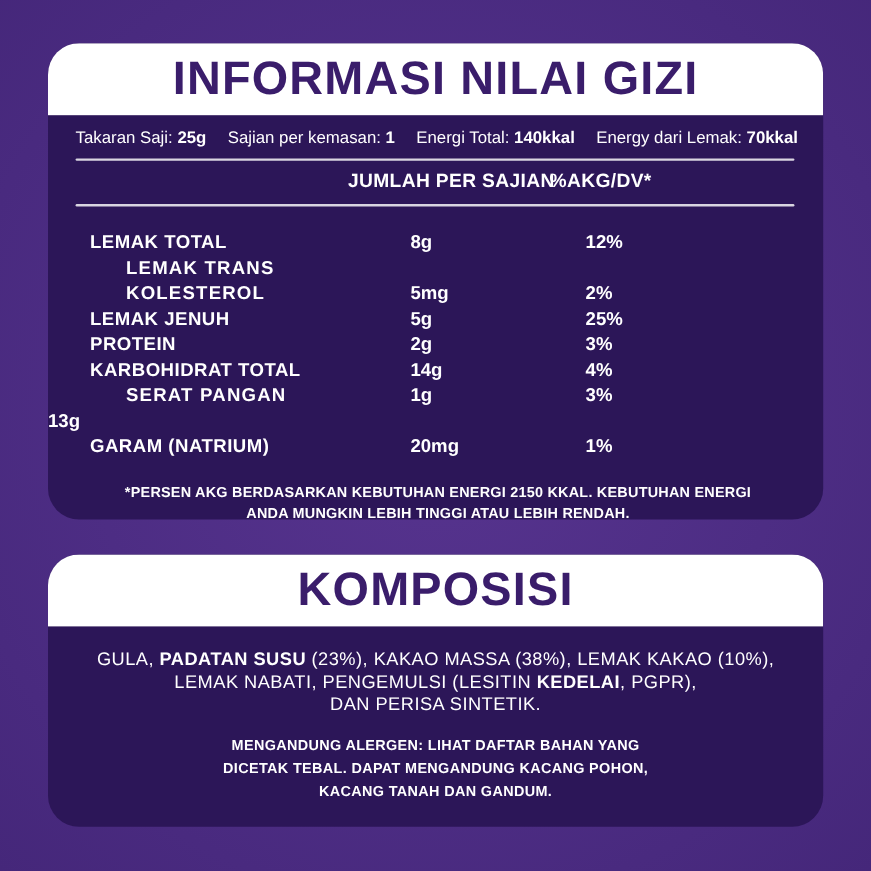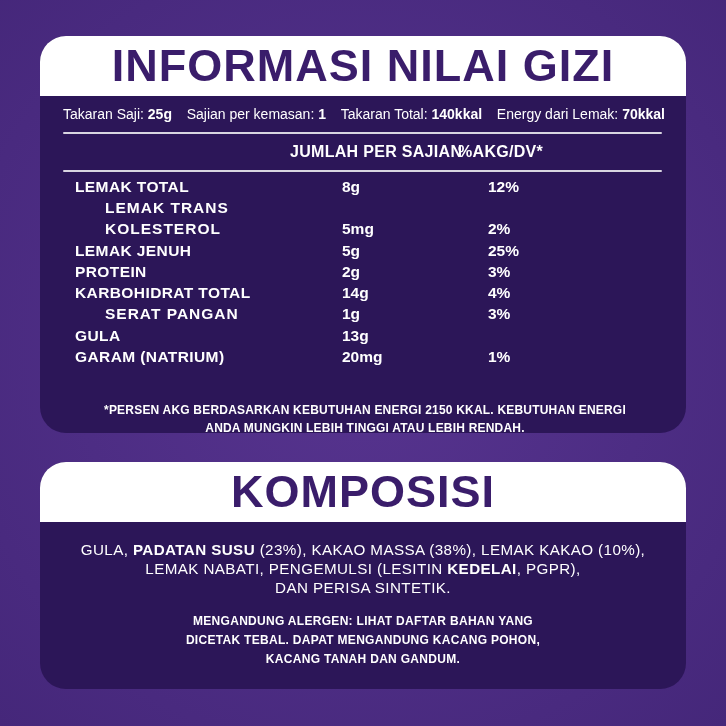--- a/index.html
+++ b/index.html
@@ -13,40 +13,40 @@
     position:absolute;left:40px;width:646px;background:#2c1658;
     border-radius:26px;overflow:hidden;color:#ffffff;
   }
   .card-nutrition{top:36px;height:397px;}
   .card-composition{top:462px;height:227px;}
   .card-head{
     position:absolute;top:0;left:0;right:0;height:60px;background:#ffffff;
     display:flex;align-items:center;justify-content:center;
   }
   .card-title{
-    margin:16px;font-size:45px;font-weight:800;color:#3a1d6b;
+    margin:16px;font-size:39px;font-weight:800;color:#3a1d6b;
     letter-spacing:1px;white-space:nowrap;
   }
   
   .serving-row{
     position:absolute;top:69px;left:23px;right:21px;height:18px;
     display:flex;justify-content:space-between;align-items:center;
     font-size:14px;white-space:nowrap;
   }
   .s-value{font-weight:700;}
   
   .rule{position:absolute;left:23px;right:24px;height:2px;background:rgba(255,255,255,0.82);border-radius:1px;}
   .rule-1{top:96px;}
   .rule-2{top:134px;}
   
   .col-heads{position:absolute;top:107px;left:0;right:0;height:18px;font-weight:700;font-size:16px;letter-spacing:.3px;padding-left:19px;}
   .col-head-amount{position:absolute;left:250px;}
   .col-head-dv{position:absolute;left:418px;}
   
-  .rows{position:absolute;top:136px;left:0;right:0;padding-top:4px;}
+  .rows{position:absolute;top:152px;left:0;right:0;padding-top:4px;}
   .n-row{height:21.3px;display:flex;align-items:center;font-size:15.5px;font-weight:700;}
   .n-row .n-name{width:302px;padding-left:35px;box-sizing:border-box;letter-spacing:1px;}
   .n-row.indented .n-name{padding-left:65px;}
   .n-row .n-amt{width:146px;}
   .n-row .n-dv{flex:1;}
   .n-row.bold{font-weight:700;}
   .n-row.bold .n-name{letter-spacing:.4px;}
   
   .footnote{
     position:absolute;top:353px;left:20px;right:16px;text-align:center;
@@ -70,21 +70,21 @@
 <div class="stage">
 
   <section class="card card-nutrition">
     <header class="card-head">
       <h1 class="card-title">INFORMASI NILAI GIZI</h1>
     </header>
 
     <div class="serving-row" id="serving-row">
         <span class="s-item"><span class="s-label">Takaran Saji: </span><span class="s-value">25g</span></span>
         <span class="s-item"><span class="s-label">Sajian per kemasan: </span><span class="s-value">1</span></span>
-        <span class="s-item"><span class="s-label">Takaran Total: </span><span class="s-value">140kkal</span></span>
+        <span class="s-item"><span class="s-label">Energi Total: </span><span class="s-value">140kkal</span></span>
         <span class="s-item"><span class="s-label">Energy dari Lemak: </span><span class="s-value">70kkal</span></span>
       </div>
 
     <div class="rule rule-1"></div>
 
     <div class="col-heads">
       <span class="col-head-amount">JUMLAH PER SAJIAN</span>
       <span class="col-head-dv">%AKG/DV*</span>
     </div>
 
@@ -119,21 +119,20 @@
           <span class="n-name">KARBOHIDRAT TOTAL</span>
           <span class="n-amt">14g</span>
           <span class="n-dv">4%</span>
         </div>
         <div class="n-row indented">
           <span class="n-name">SERAT PANGAN</span>
           <span class="n-amt">1g</span>
           <span class="n-dv">3%</span>
         </div>
         <div class="n-row bold">
-          <span class="n-name">GULA</span>
           <span class="n-amt">13g</span>
           <span class="n-dv"></span>
         </div>
         <div class="n-row bold">
           <span class="n-name">GARAM (NATRIUM)</span>
           <span class="n-amt">20mg</span>
           <span class="n-dv">1%</span>
         </div>
       </div>
 

